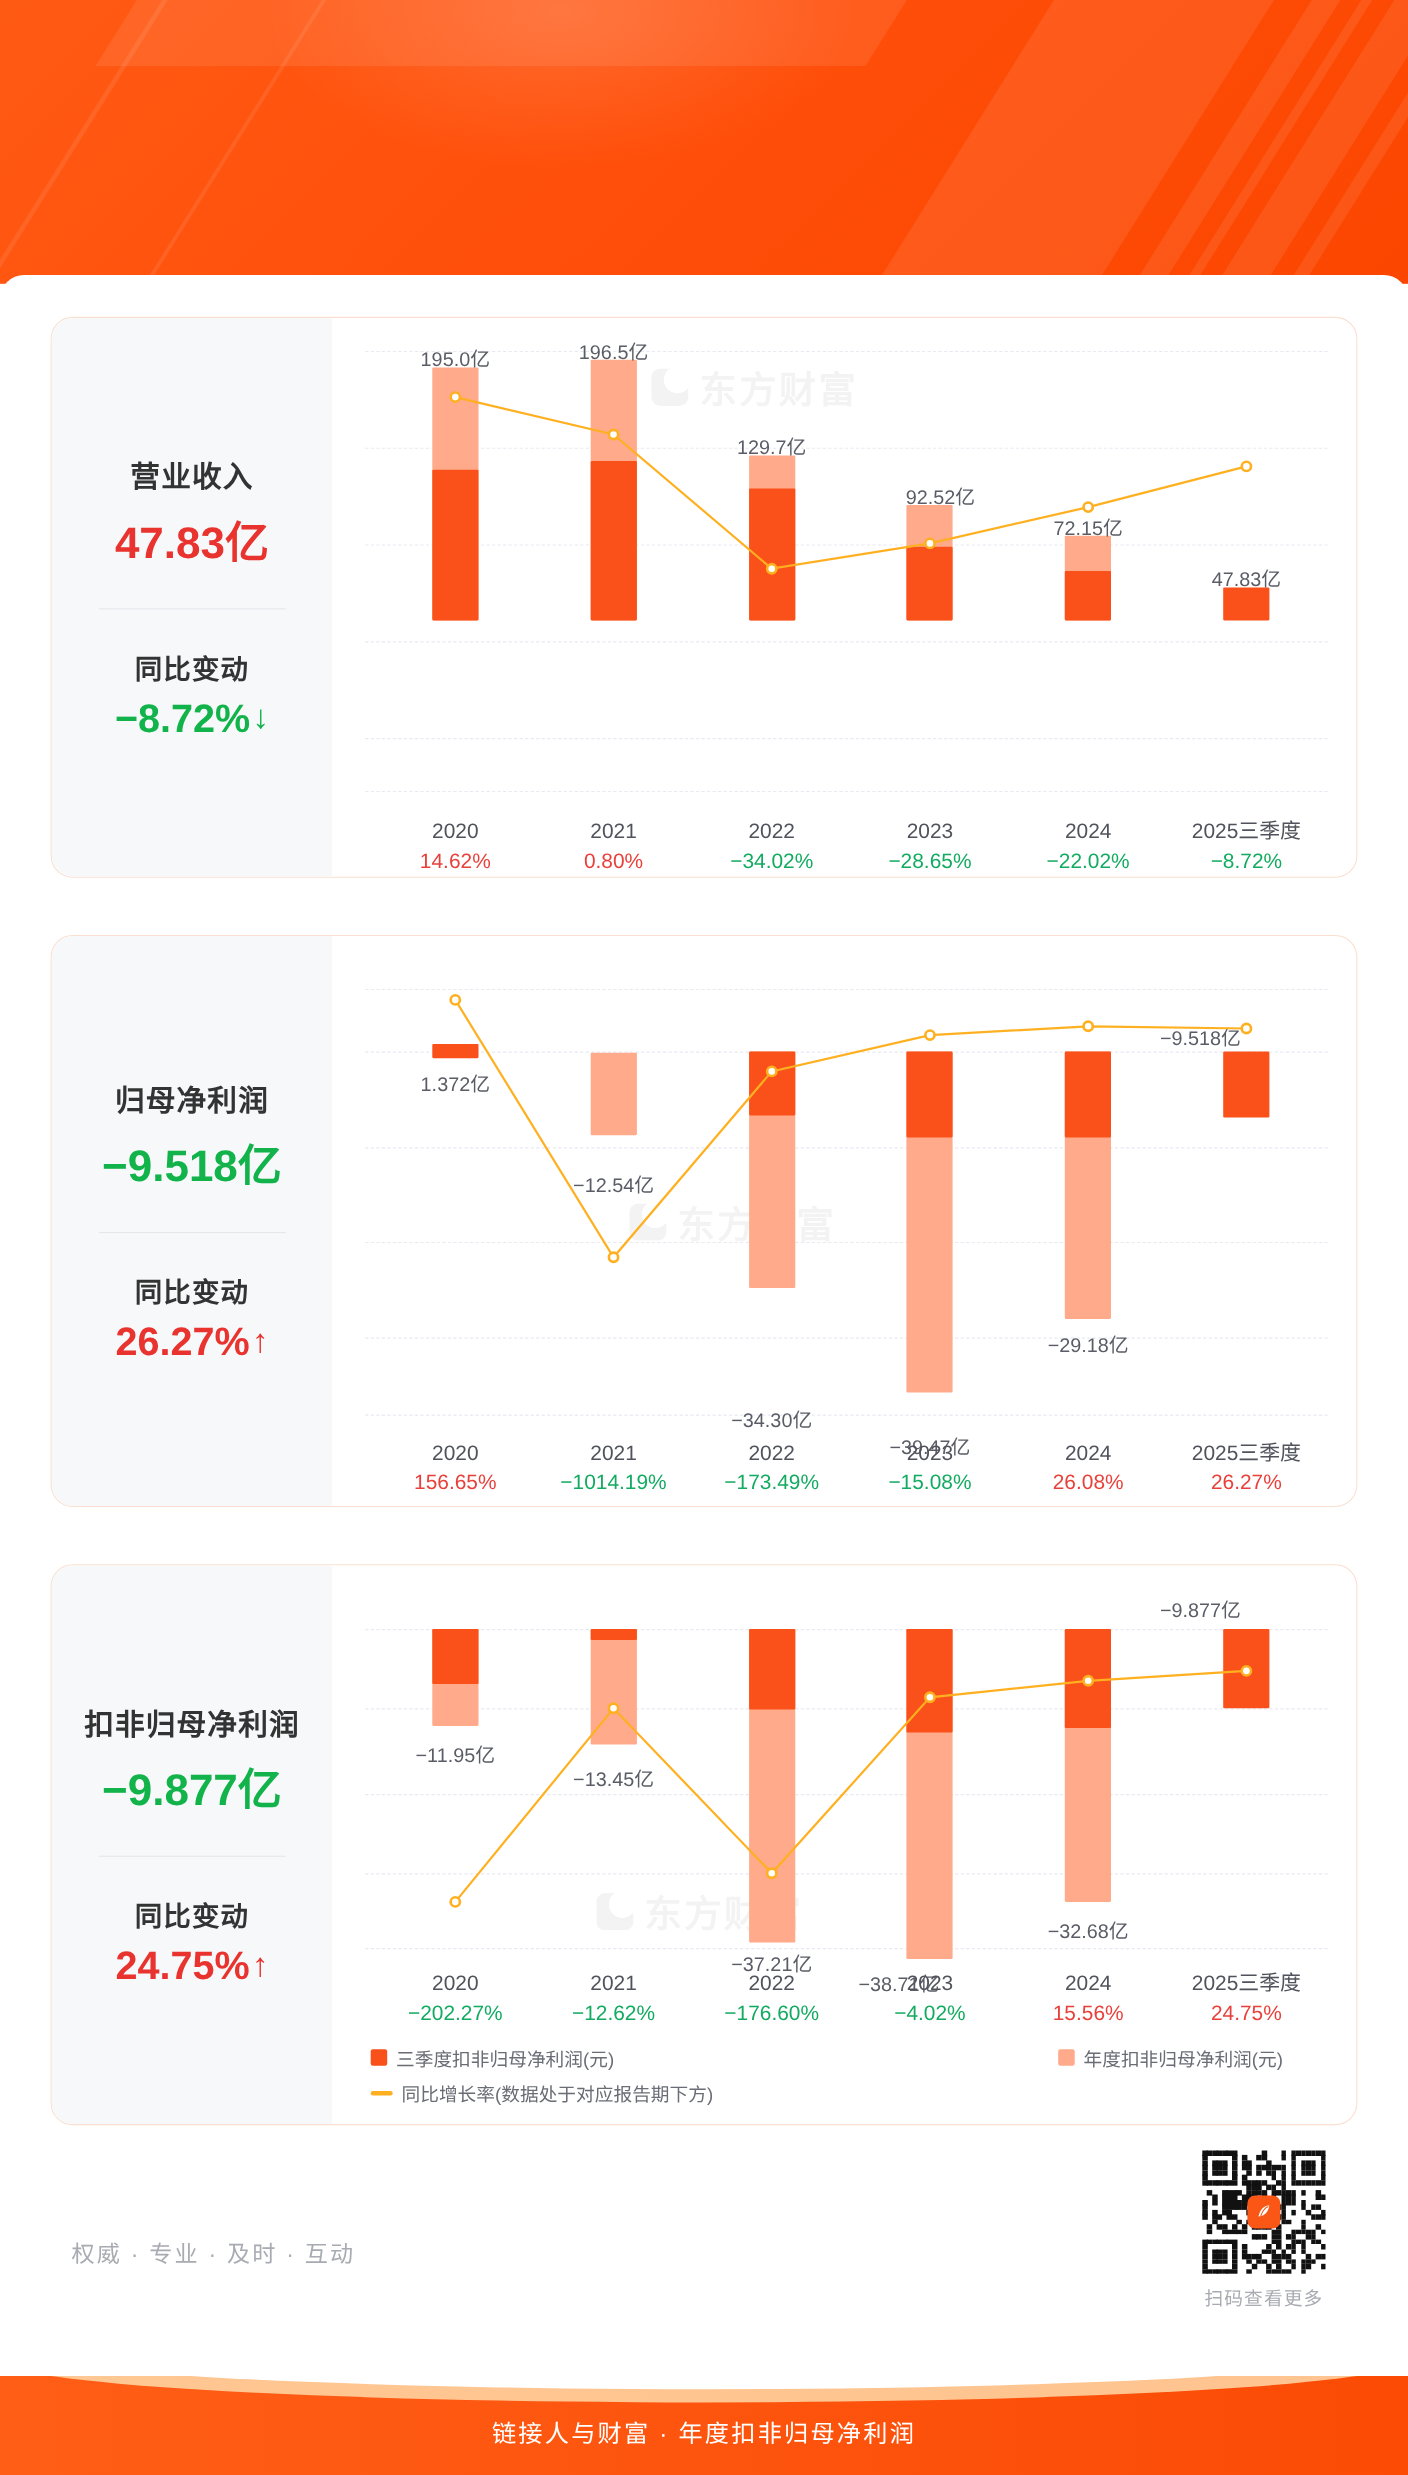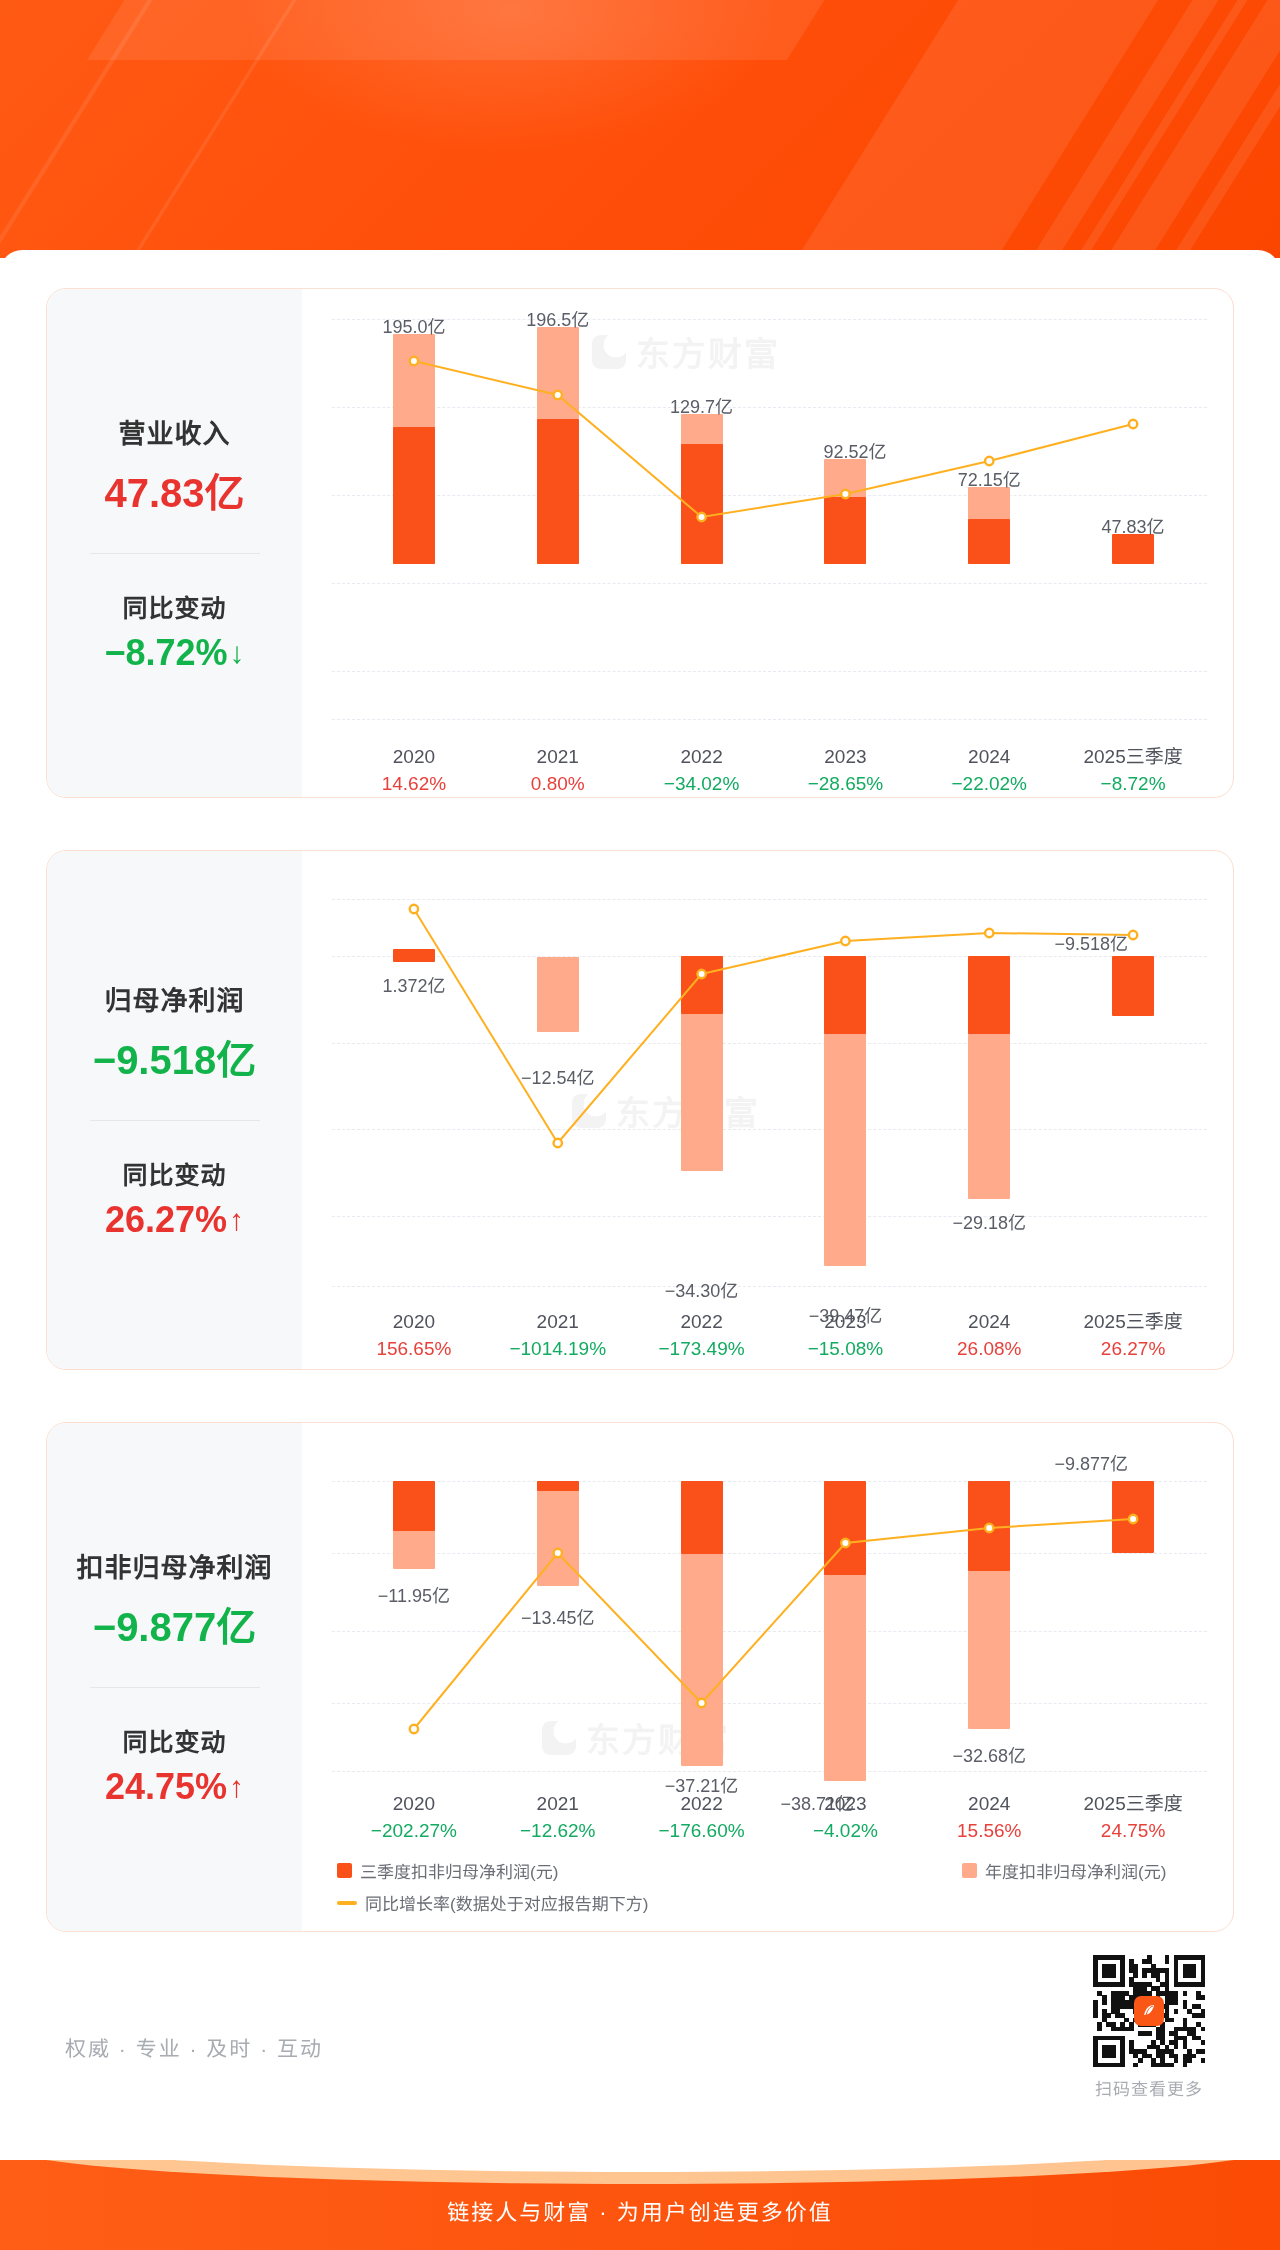--- a/index.html
+++ b/index.html
@@ -836,14 +836,14 @@
         </svg>
       </div>
     </div>
     <div class="qr-caption">扫码查看更多</div>
   </div>
 </div>
 
 <div class="bottom-bar">
   <div class="bottom-wave"></div>
   <div class="bottom-wave2"></div>
-  <div class="bottom-text">链接人与财富 · 为用户创造更多价值</div>
+  <div class="bottom-text">链接人与财富 · 年度扣非归母净利润</div>
 </div>
 
 </body></html>

